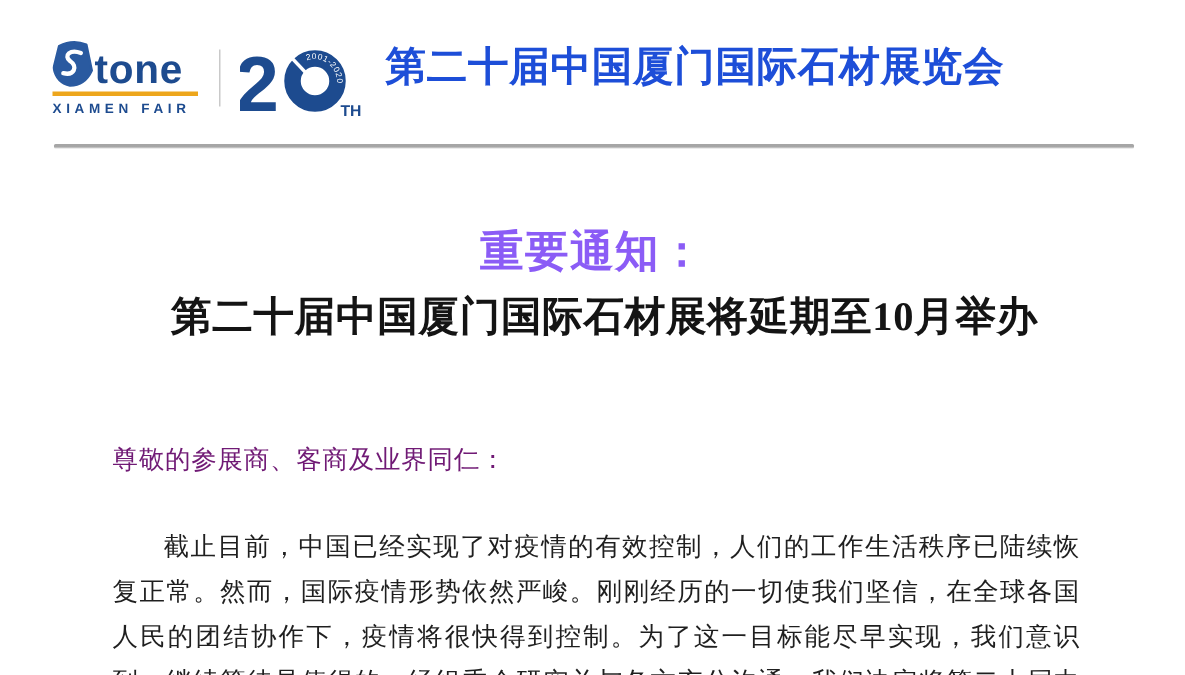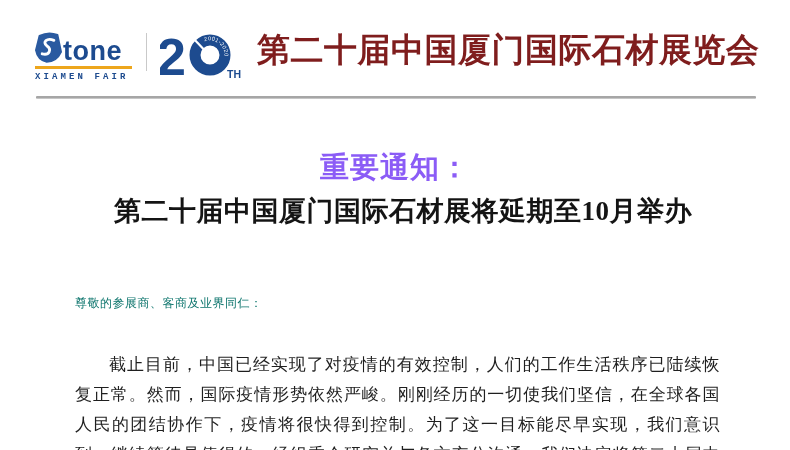--- a/index.html
+++ b/index.html
@@ -16,21 +16,21 @@
     font-family: "Liberation Serif", "DejaVu Serif", serif;
   }
 
   
   .header {
     position: absolute;
     left: 35px;
     top: 22px;
     height: 60px;
     display: flex;
-    align-items: flex-end;
+    align-items: center;
   }
   .logo-stone {
     display: flex;
     flex-direction: column;
     width: 98px;
   }
   .stone-row {
     display: flex;
     align-items: flex-end;
   }
@@ -48,21 +48,21 @@
     letter-spacing: 0.5px;
     margin-left: 1px;
   }
   .yellow-line {
     height: 3px;
     width: 97px;
     background: #eda61c;
     margin-top: 3px;
   }
   .xiamen {
-    font-family: Liberation Mono, monospace;
+    font-family: Liberation Sans, sans-serif;
     font-weight: bold;
     font-size: 9px;
     letter-spacing: 3.1px;
     color: #1d4b8f;
     margin-top: 3px;
     white-space: nowrap;
   }
   .vdiv {
     width: 1px;
     height: 38px;
@@ -75,22 +75,22 @@
     height: 54px;
     flex: 0 0 auto;
     margin-top: 4px;
   }
   .logo20 text {
     font-family: "Liberation Sans", "DejaVu Sans", sans-serif;
   }
   .header-title {
     font-family: "Liberation Sans", "DejaVu Sans", sans-serif;
     font-weight: bold;
-    font-size: 33px;
-    color: #7f1d1d;
+    font-size: 27px;
+    color: #1d4ed8;
     margin: 0 0 16px 13px;
     white-space: nowrap;
     letter-spacing: 0.5px;
     line-height: 1;
   }
 
   
   .hrule {
     position: absolute;
     left: 36px;
@@ -123,22 +123,22 @@
     font-size: 27px;
     color: #141414;
     letter-spacing: 0.5px;
   }
 
   
   .salutation {
     position: absolute;
     left: 75px;
     top: 295px;
-    font-size: 12px;
-    color: #0f766e;
+    font-size: 17px;
+    color: #701a75;
     letter-spacing: 0.5px;
     text-align: center;
   }
   .paragraph {
     position: absolute;
     left: 75px;
     top: 350px;
     width: 645px;
     font-size: 17px;
     line-height: 30px;

